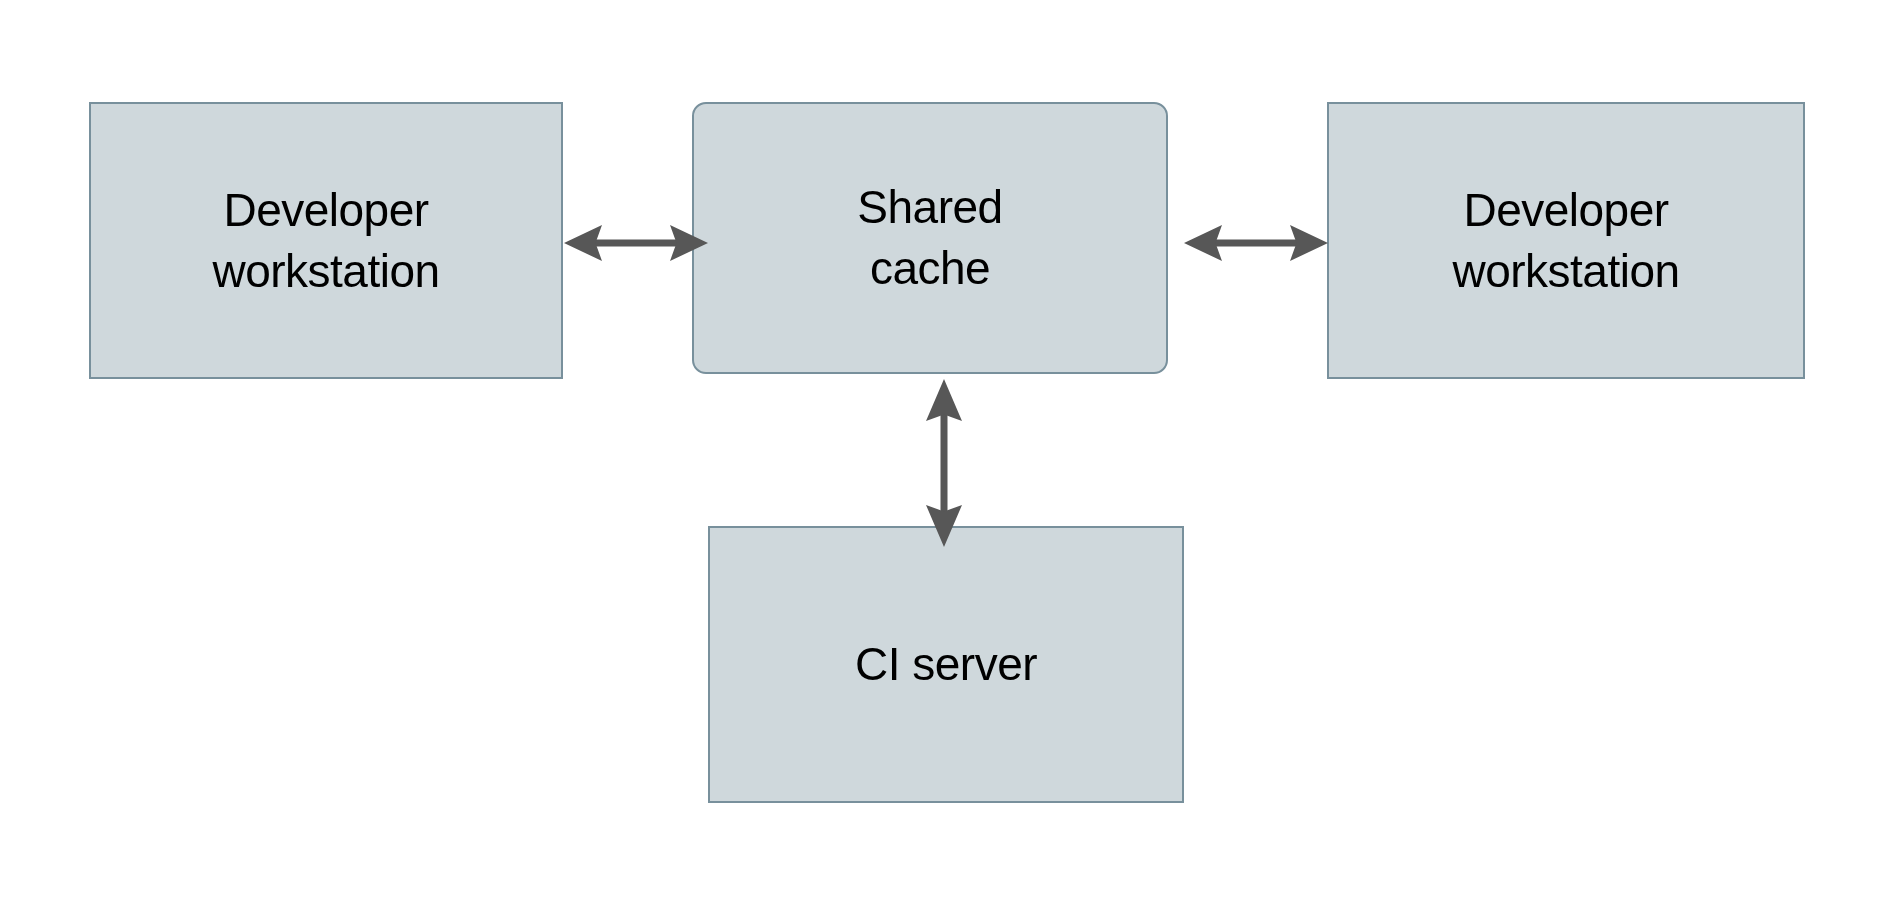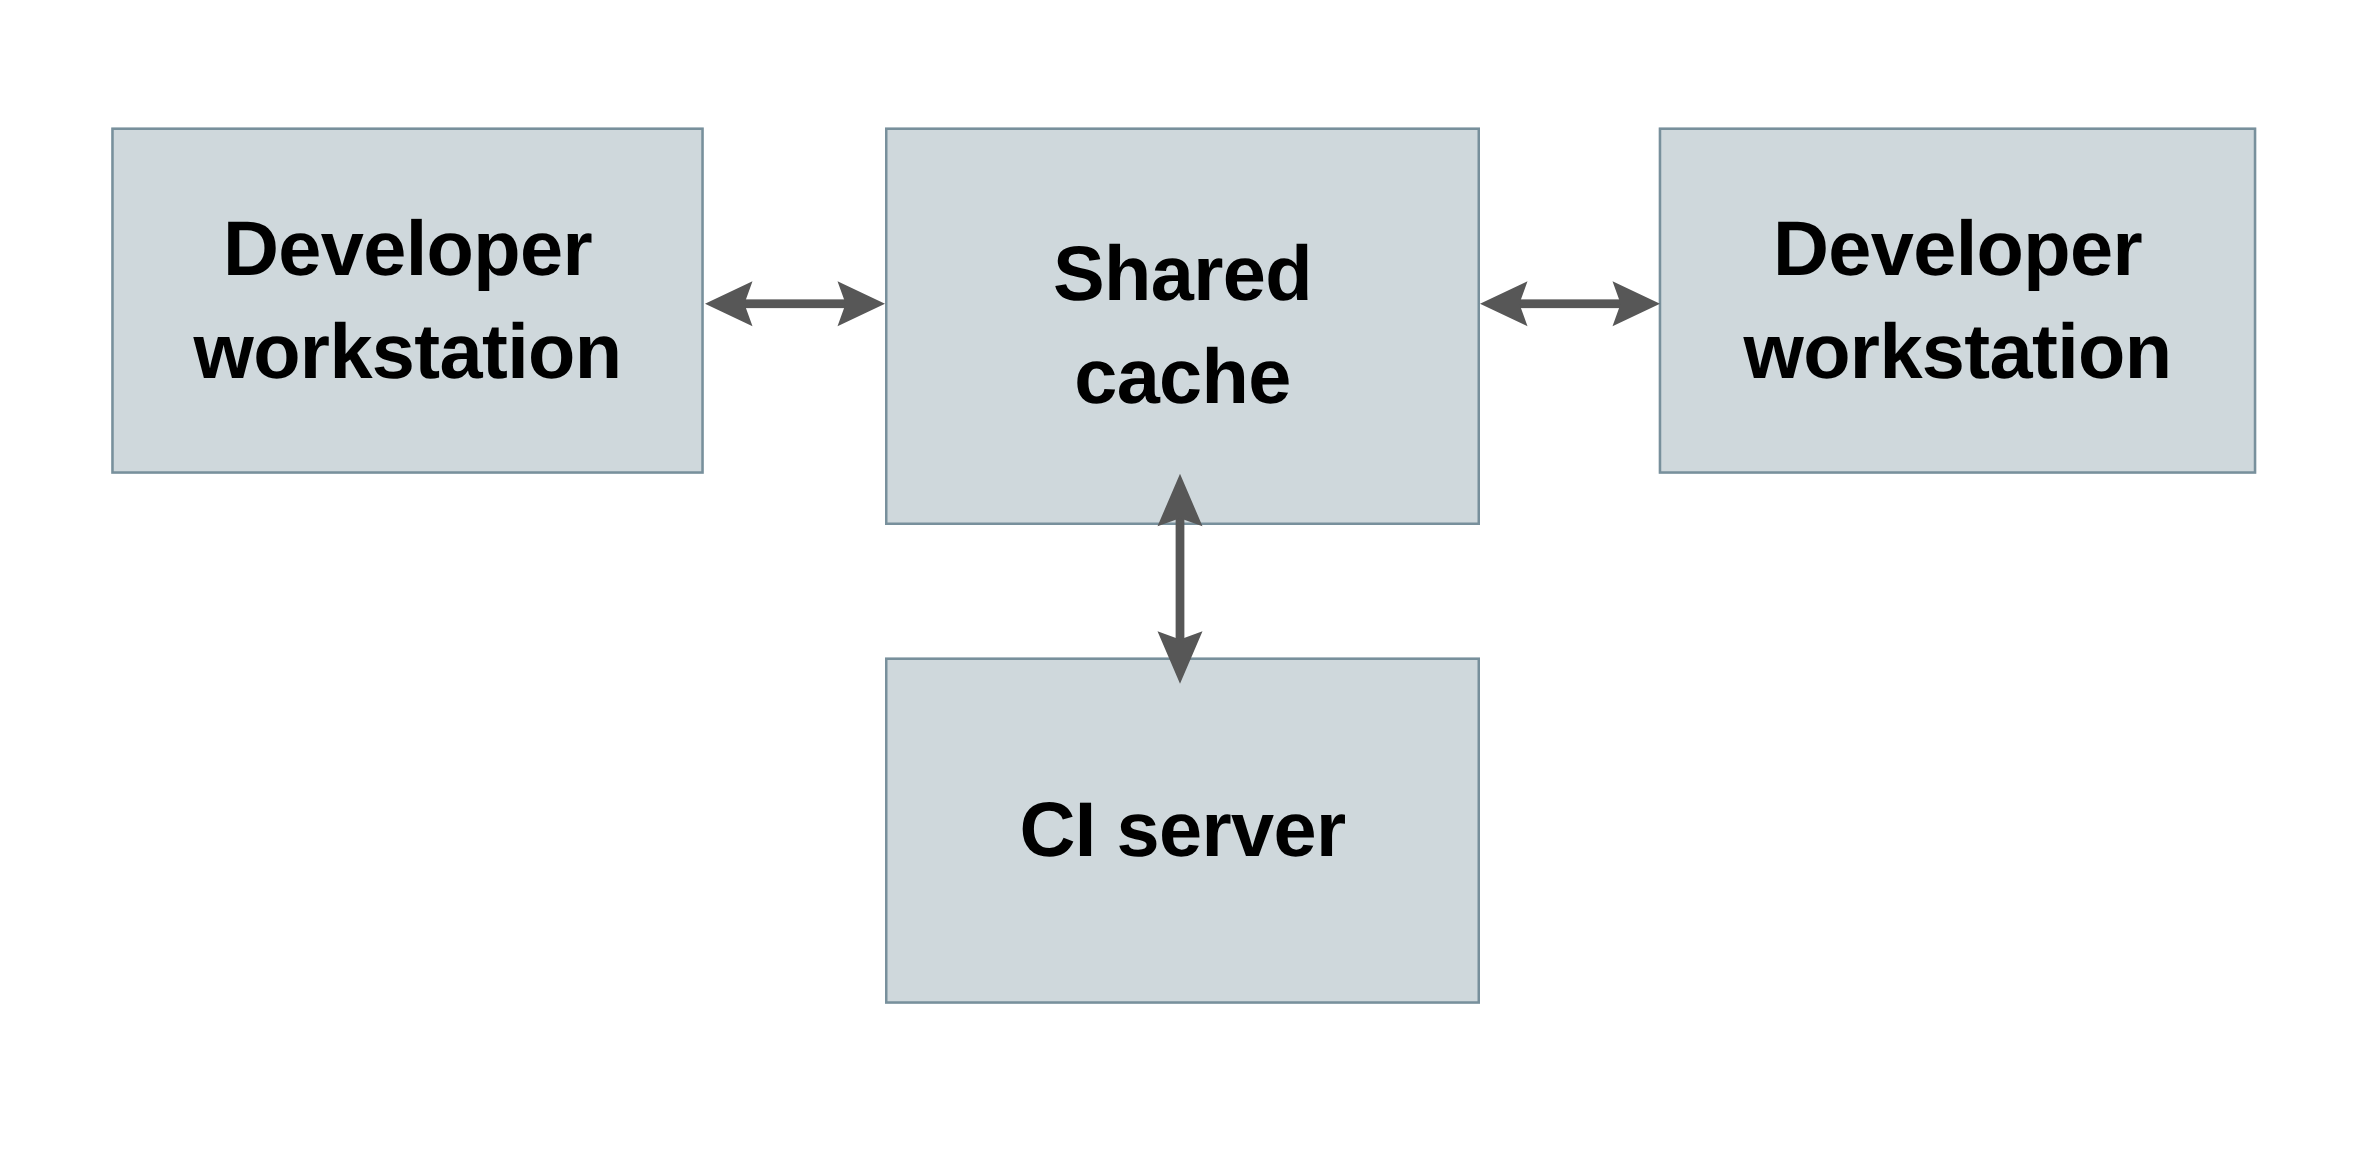--- a/index.html
+++ b/index.html
@@ -27,31 +27,31 @@
     background: #cfd8dc;
     border: 2px solid #78909c;
     display: flex;
     align-items: center;
     justify-content: center;
     text-align: center;
   }
 
   .node-label {
     color: #000000;
-    font-size: 62px;
+    font-size: 46px;
     line-height: 1.32;
     letter-spacing: -0.5px;
-    font-weight: 700;
+    font-weight: 400;
     white-space: pre-line;
     padding: 0 6px;
   }
 
   
   #node-dev-left   { left: 89px;   top: 102px; width: 474px; height: 277px; }
-  #node-cache      { left: 708px;  top: 102px; width: 476px; height: 318px; }
+  #node-cache      { left: 692px;  top: 102px; width: 476px; height: 272px; border-radius: 14px; }
   #node-dev-right  { left: 1327px; top: 102px; width: 478px; height: 277px; }
   #node-ci         { left: 708px;  top: 526px; width: 476px; height: 277px; }
 
   .edge {
     position: absolute;
     overflow: visible;
   }
   #edge-left-cache  { left: 560px;  top: 212px; width: 152px; height: 62px; }
   #edge-cache-right { left: 1180px; top: 212px; width: 152px; height: 62px; }
   #edge-cache-ci    { left: 913px;  top: 375px; width: 62px;  height: 176px; }

